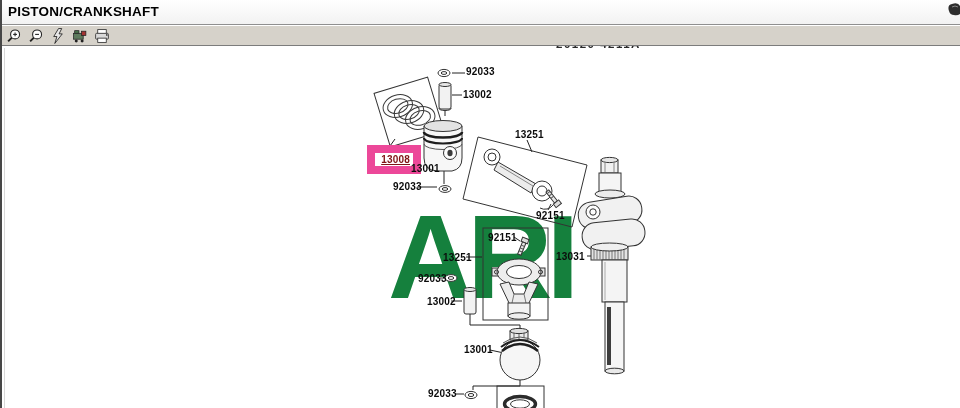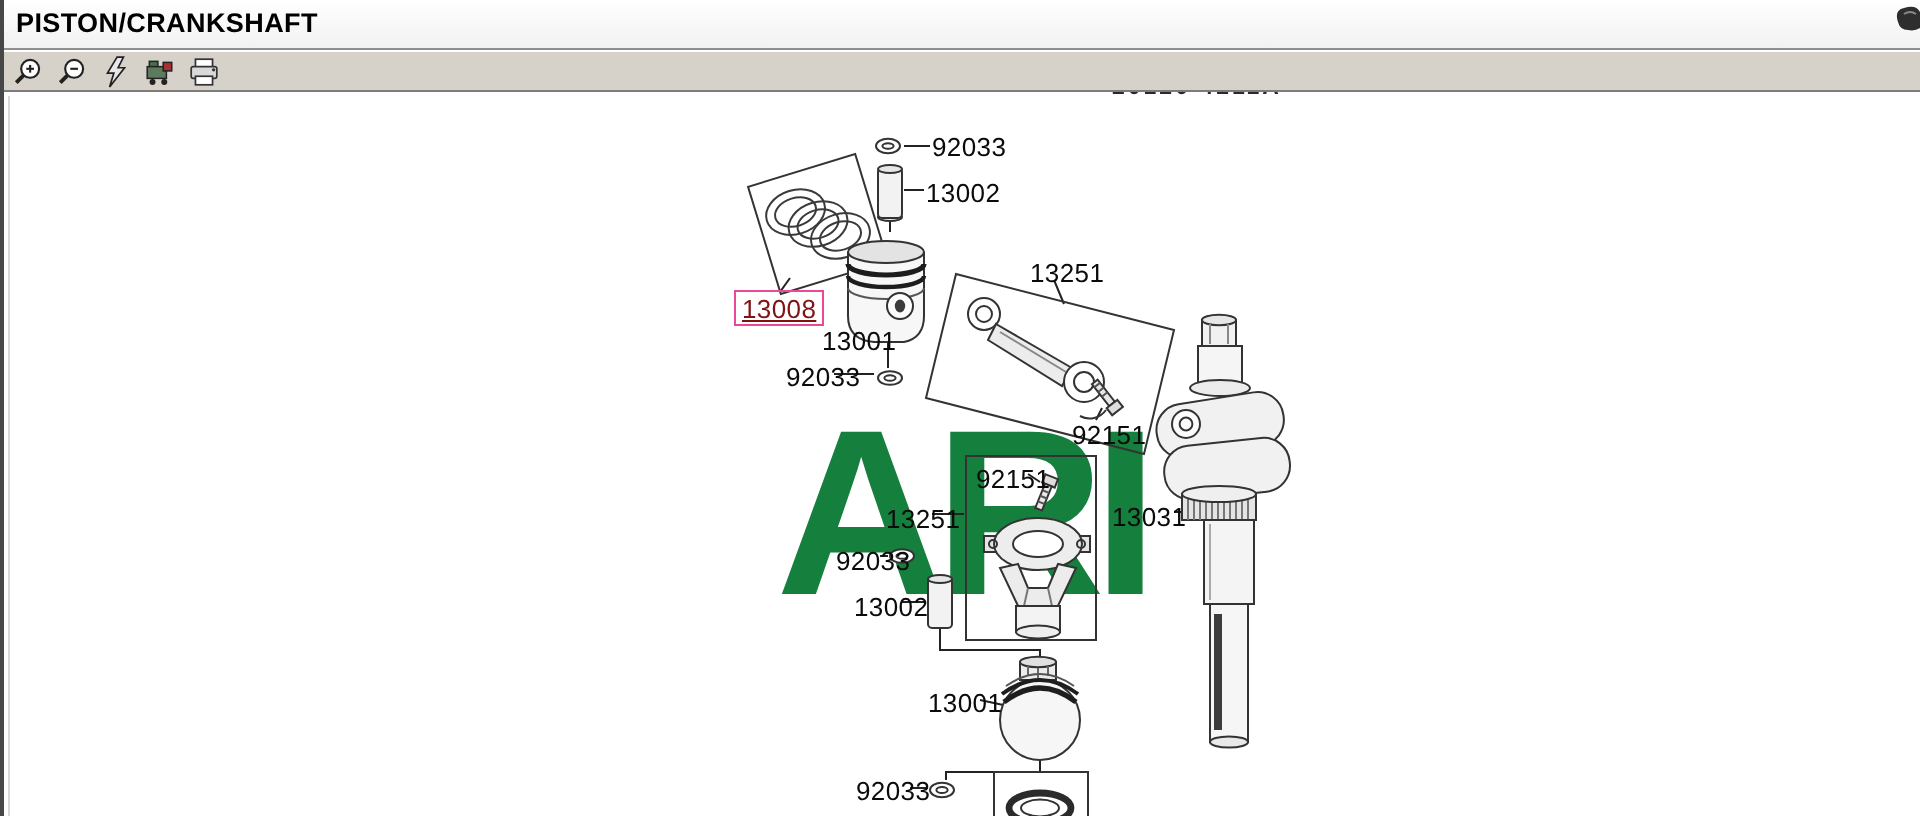--- a/index.html
+++ b/index.html
@@ -21,24 +21,24 @@
   .tbtn{width:16px;height:16px;display:inline-block;cursor:pointer}
 
   .codeclip{position:absolute;left:556px;top:46px;width:130px;height:6px;overflow:hidden;z-index:4}
   .codeclip span{display:block;margin-top:-8px;font-size:11.5px;font-weight:bold;letter-spacing:1.5px;color:#2a2a2a}
 
   .watermark{position:absolute;left:388px;top:198px;font-size:118px;font-weight:bold;
     color:#15803d;letter-spacing:-6px;line-height:1;z-index:0}
 
   #art{position:absolute;left:0;top:0;z-index:2;pointer-events:none}
 
-  .plabel{position:absolute;font-size:13px;font-weight:normal;color:#0b0b0b;
+  .plabel{position:absolute;font-size:10px;font-weight:bold;color:#0b0b0b;
     letter-spacing:.2px;line-height:1;z-index:3;cursor:pointer}
-  .plabel.selected{border:1px solid #ec4899;color:#801414;text-decoration:underline;
-    padding:2px 3px 1px 3px;min-width:32px;text-align:left}
+  .plabel.selected{border:8px solid #ec4899;color:#801414;text-decoration:underline;
+    padding:2px 3px 1px 3px;min-width:32px;text-align:right}
 </style>
 </head>
 <body>
 
 <div class="left-edge"></div>
 <div class="left-inner-line"></div>
 
 <div class="header">
   <div class="title">PISTON/CRANKSHAFT</div>
   <span class="corner-icon">

